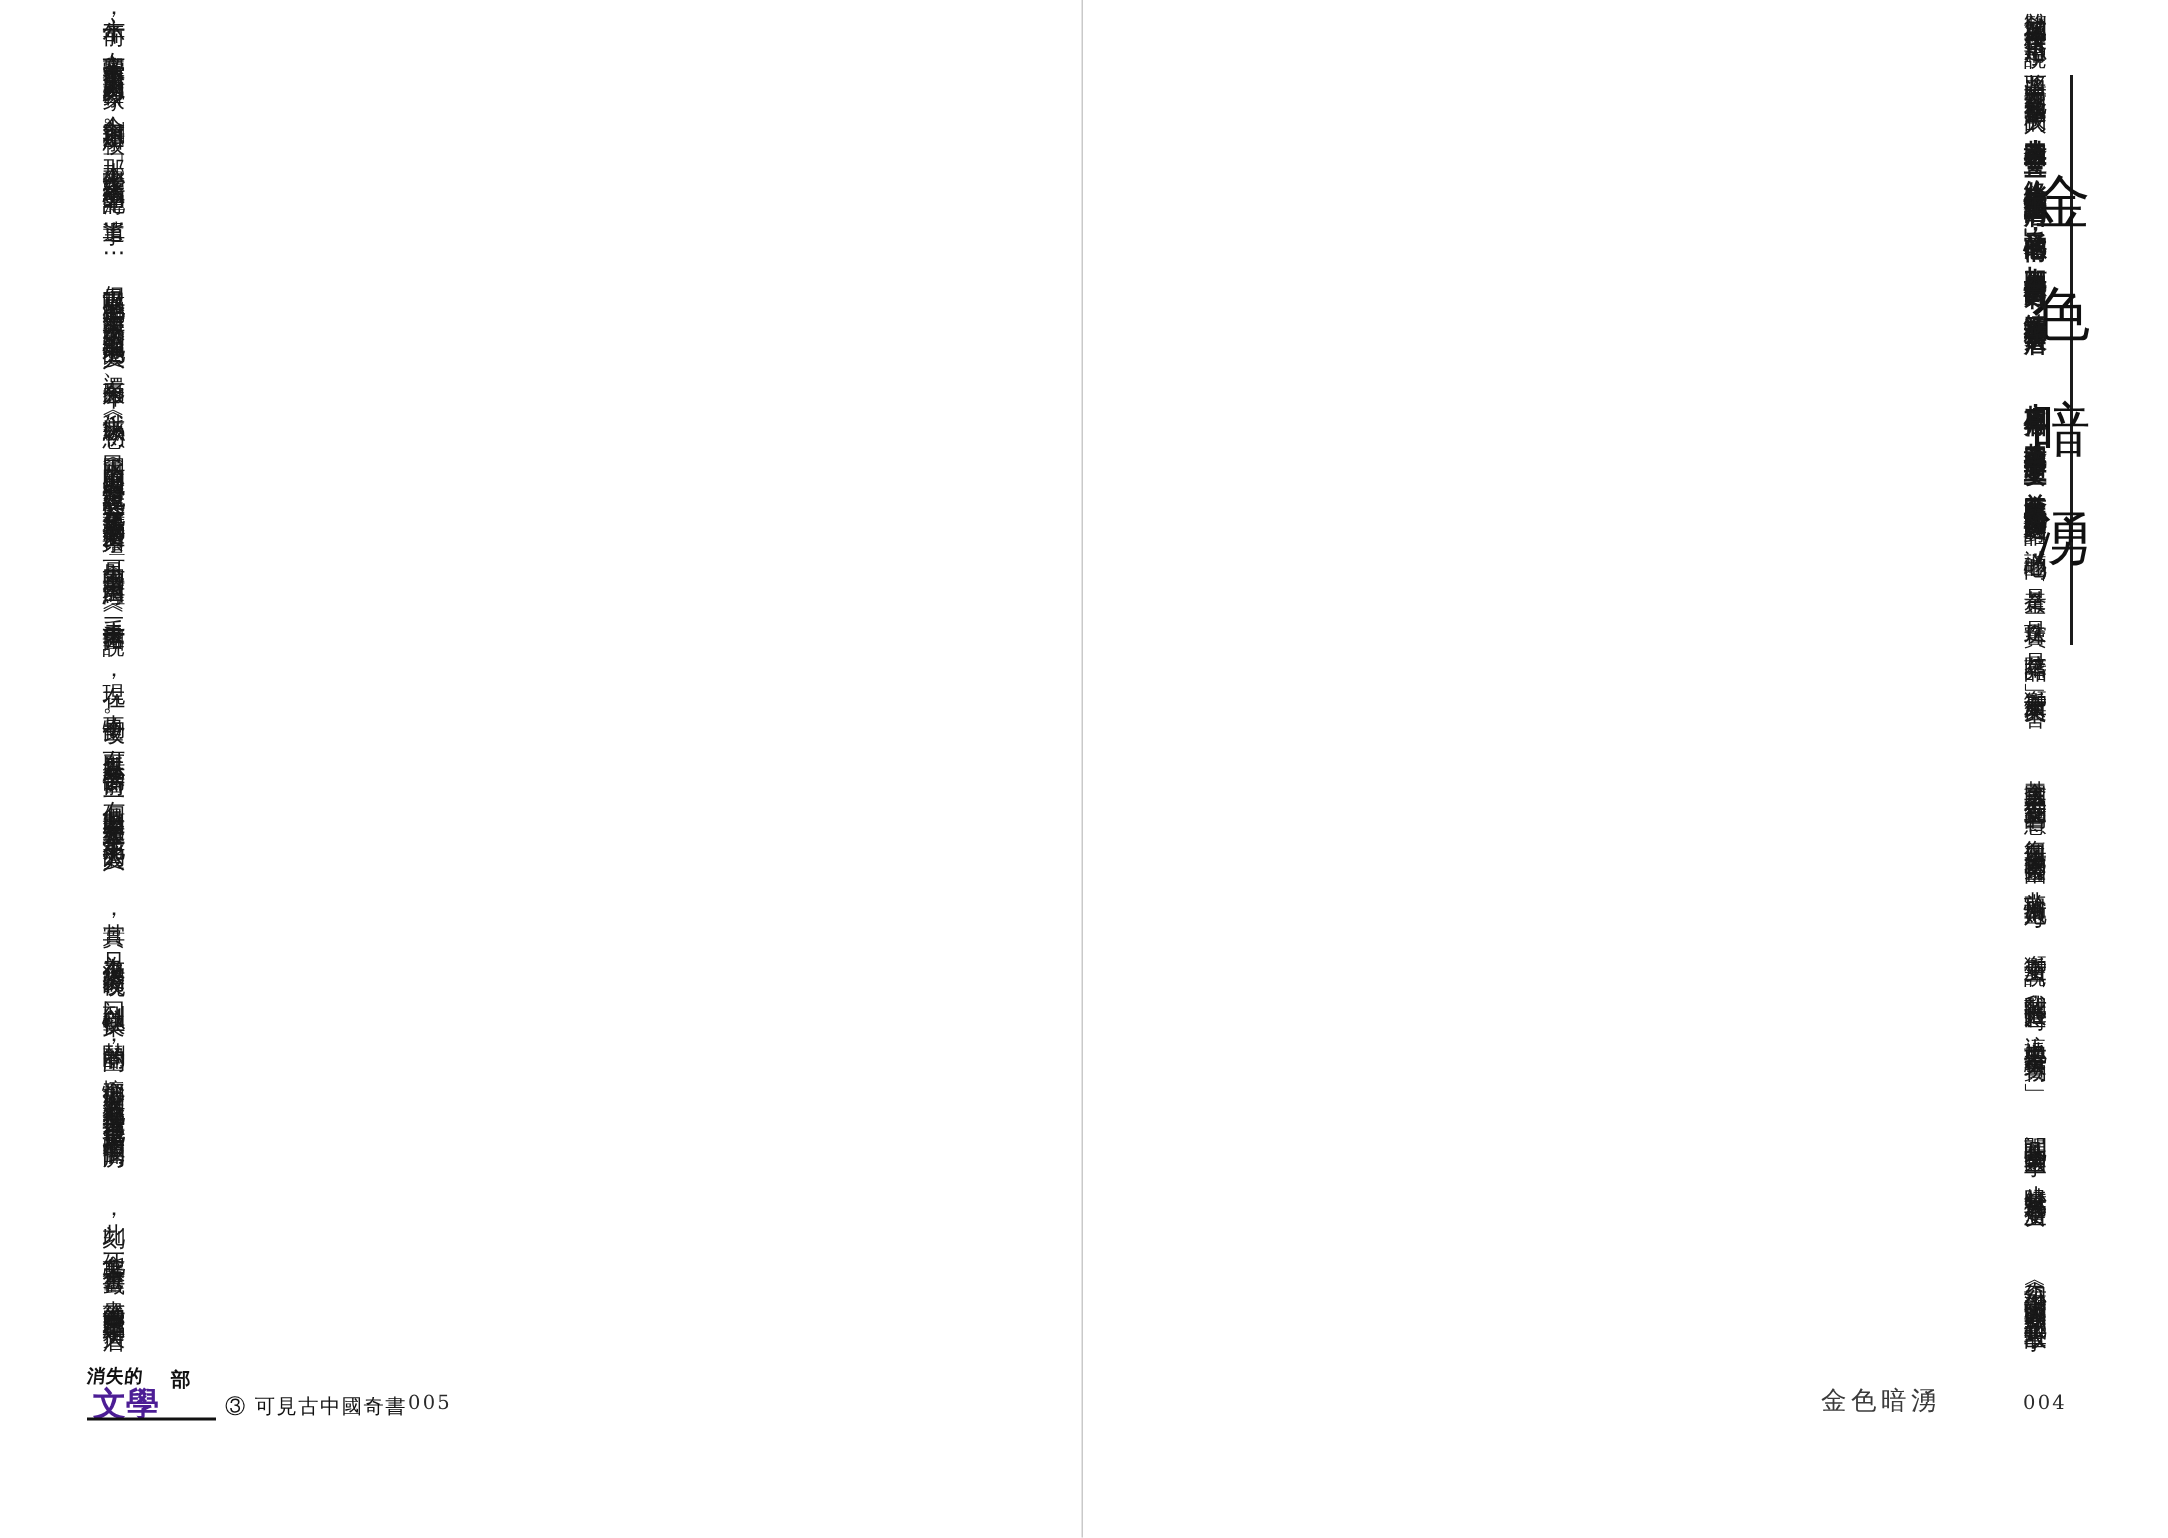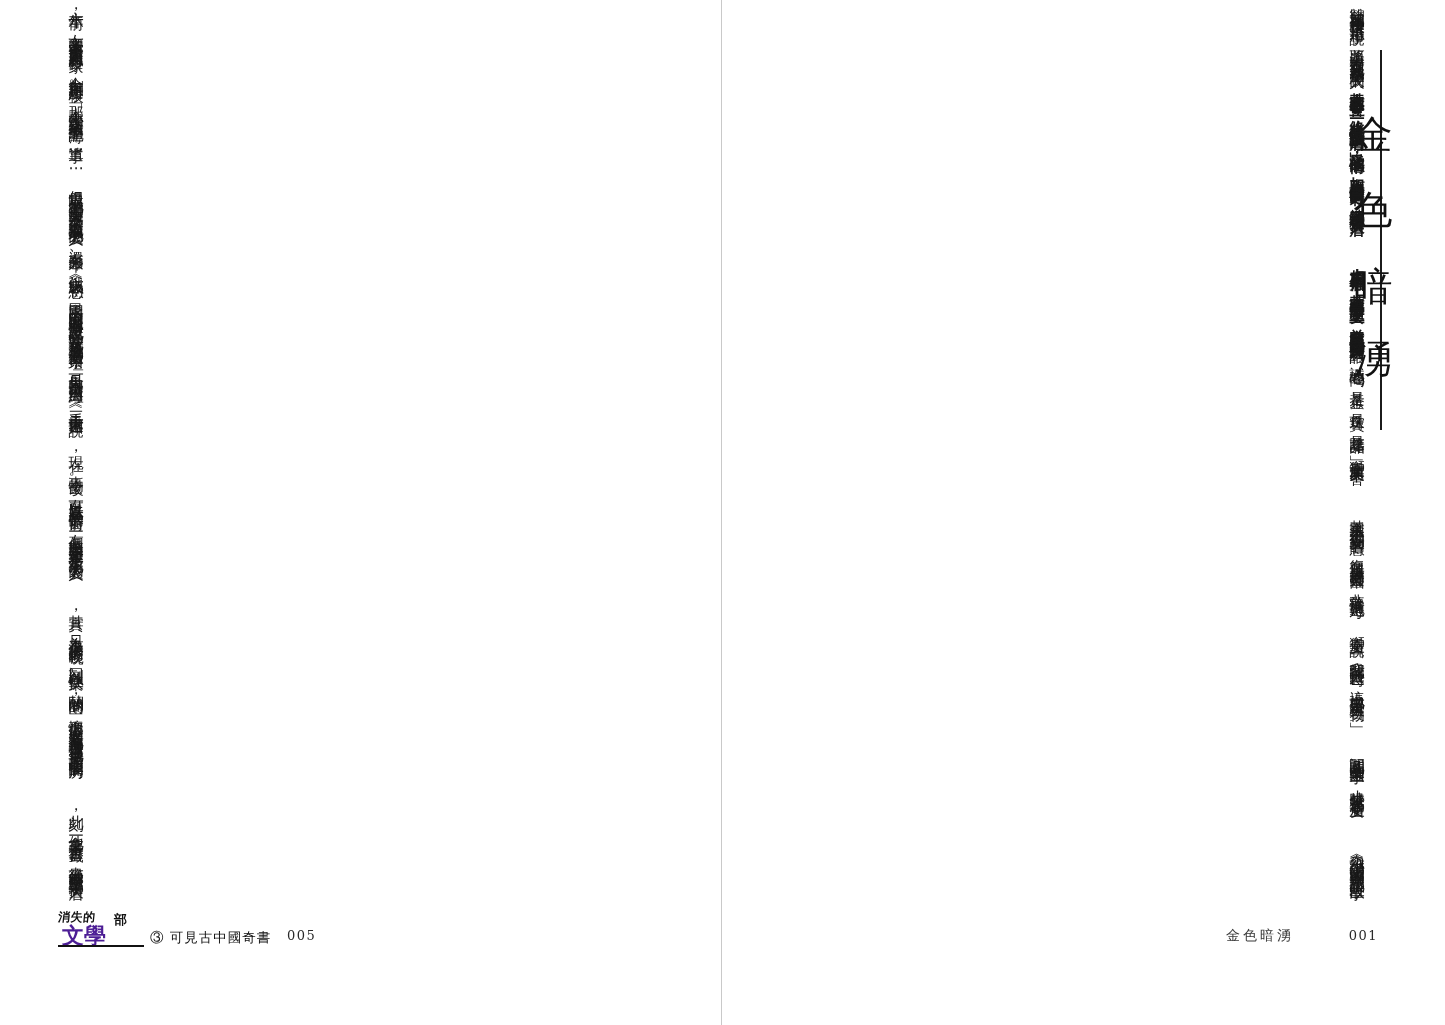--- a/index.html
+++ b/index.html
@@ -93,27 +93,27 @@
     position: absolute;
     bottom: 82px;
     font-size: 13px;
     letter-spacing: 1.5px;
     color: #2a2a2a;
     font-family: "DejaVu Serif", "Liberation Serif", serif;
   }
   .running-head {
     position: absolute;
     bottom: 80px;
-    font-size: 14px;
+    font-size: 17px;
     letter-spacing: 3px;
     color: #3a3a3a;
   }
   #page-right .folio { right: 66px; }
   #page-right .running-head { right: 150px; }
-  #page-left .folio { left: 287px; text-align: right; }
+  #page-left .folio { left: 272px; text-align: right; }
 
   
   .logo-block {
     position: absolute;
     left: 58px;
     bottom: 68px;
     width: 230px;
     height: 48px;
   }
   .logo-lost {
@@ -202,16 +202,16 @@
         <div class="col indent">獅盾女王說：「我離開這人世時，這土地必定留下大量寶物。」</div>
         <div class="col indent">黃金國王子為了得到女王的智慧，復興昔日偉大的黃金帝國，非常珍惜與她每</div>
         <div class="col">次對話，誠心地問：「是黃金？是珠寶？是陪葬品？」獅盾女王笑而不答。</div>
         <div class="col bold indent">相處了三個月，黃金國王子漸漸愛上了女王，並命工匠將那份凡間稱之為</div>
         <div class="col bold">「愛」的感情，加上願意為愛付出的勇氣，鑄造了黃金獅子大盾。</div>
         <div class="col bold">黃金國王子立誓，終此一生成為保護女王的盾！</div>
         <div class="col indent">雙劍城第四任校長撰寫了這篇小說，將西洋中古奇幻文化套進整個學校的人、</div>
       </div>
 
     <div class="running-head">金色暗湧</div>
-    <div class="folio">001</div>
+    <div class="folio">004</div>
   </div>
 
 </div>
 
 </body></html>

